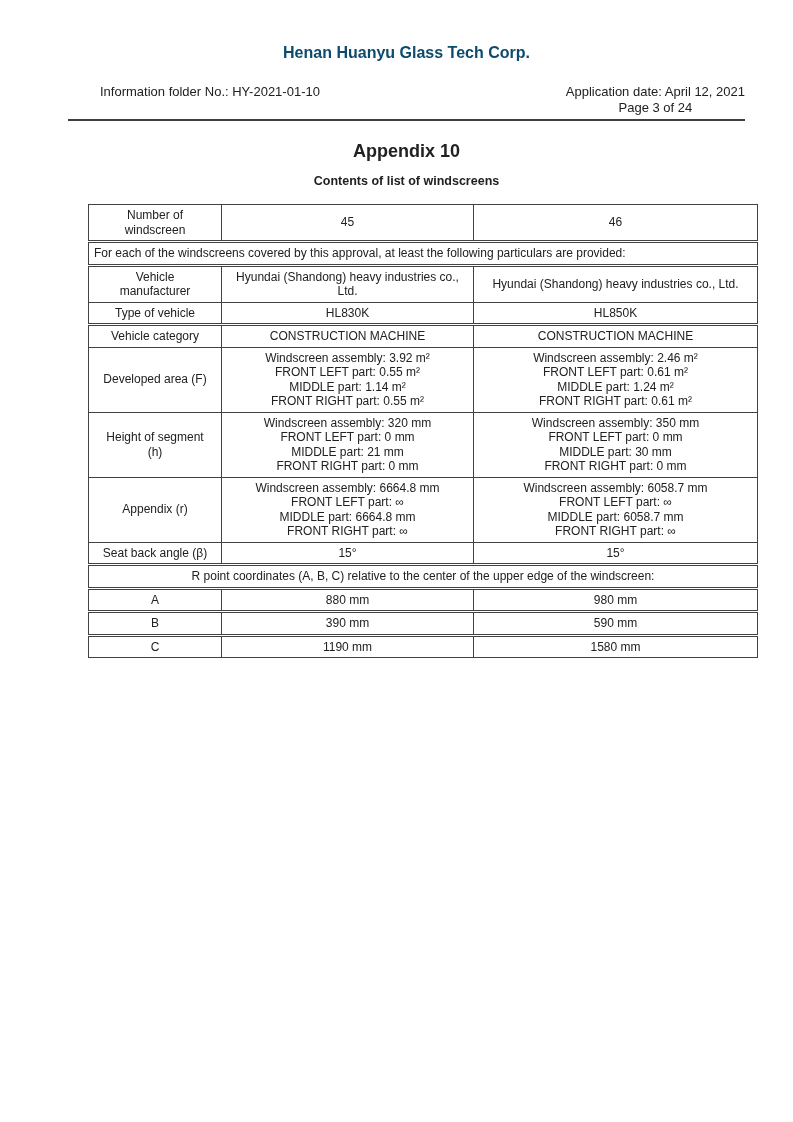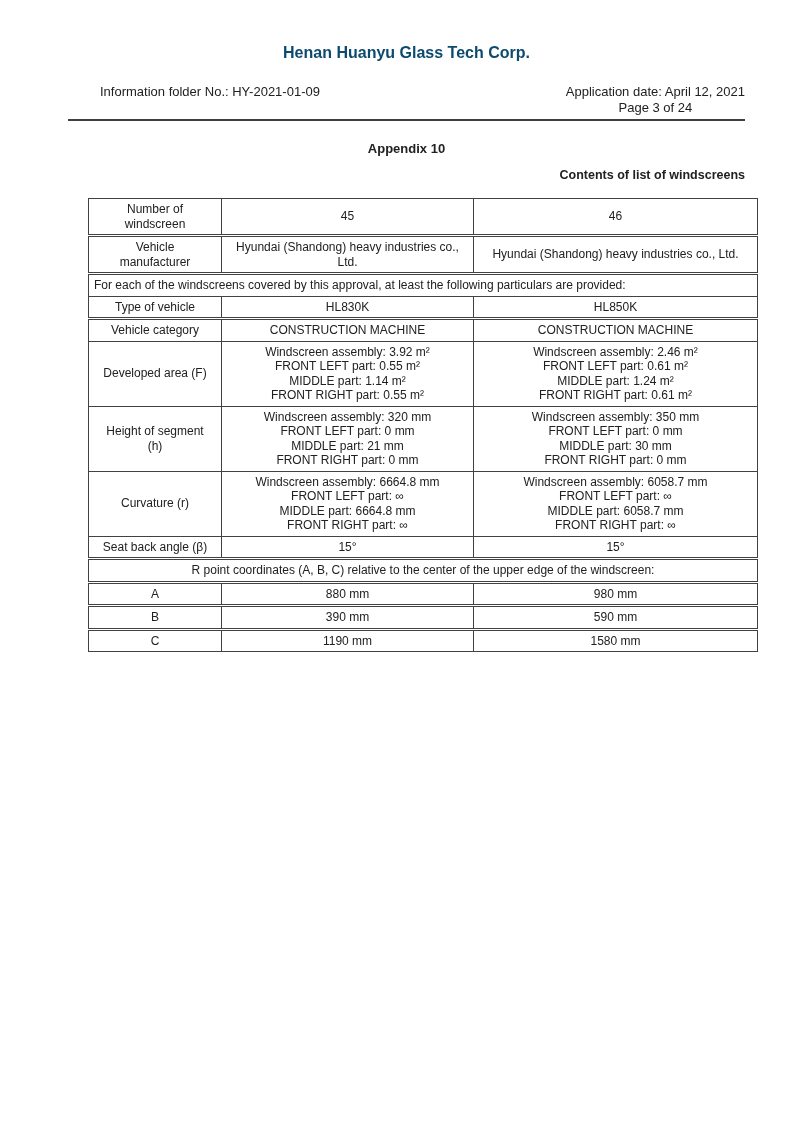--- a/index.html
+++ b/index.html
@@ -34,26 +34,26 @@
   .info-left { padding-left: 32px; }
   .info-right { text-align: center; }
   .header-rule {
     border: none;
     border-top: 2px solid #3f3f3f;
     margin-top: 3px;
     margin-bottom: 20px;
   }
   .appendix-title {
     text-align: center;
-    font-size: 13px;
+    font-size: 18px;
     font-weight: bold;
     margin-bottom: 12px;
   }
   .doc-subtitle {
-    text-align: right;
+    text-align: center;
     font-size: 12.5px;
     font-weight: bold;
     margin-bottom: 16px;
   }
   table.ws-table {
     border-collapse: collapse;
     table-layout: fixed;
     width: 669px;
     margin-left: 20px;
     font-size: 12px;
@@ -75,21 +75,21 @@
 </style>
 </head>
 <body>
 
 <div class="page">
   <div class="content">
 
     <div class="company-title">Henan Huanyu Glass Tech Corp.</div>
 
     <div class="info-row">
-      <div class="info-left">Information folder No.: HY-2021-01-09</div>
+      <div class="info-left">Information folder No.: HY-2021-01-10</div>
       <div class="info-right">
         <div>Application date: April 12, 2021</div>
         <div>Page 3 of 24</div>
       </div>
     </div>
 
     <hr class="header-rule">
 
     <div class="appendix-title">Appendix 10</div>
     <div class="doc-subtitle">Contents of list of windscreens</div>
@@ -101,27 +101,27 @@
         <col class="col-b">
       </colgroup>
       <tbody>
         <tr>
           <td>Number of
 windscreen</td>
           <td>45</td>
           <td>46</td>
         </tr>
         <tr class="dbl">
+          <td colspan="3" class="full-left">For each of the windscreens covered by this approval, at least the following particulars are provided:</td>
+        </tr>
+        <tr class="dbl">
           <td>Vehicle
 manufacturer</td>
           <td>Hyundai (Shandong) heavy industries co., Ltd.</td>
           <td>Hyundai (Shandong) heavy industries co., Ltd.</td>
-        </tr>
-        <tr class="dbl">
-          <td colspan="3" class="full-left">For each of the windscreens covered by this approval, at least the following particulars are provided:</td>
         </tr>
         <tr>
           <td>Type of vehicle</td>
           <td>HL830K</td>
           <td>HL850K</td>
         </tr>
         <tr class="dbl">
           <td>Vehicle category</td>
           <td>CONSTRUCTION MACHINE</td>
           <td>CONSTRUCTION MACHINE</td>
@@ -143,21 +143,21 @@
           <td>Windscreen assembly: 320 mm
 FRONT LEFT part: 0 mm
 MIDDLE part: 21 mm
 FRONT RIGHT part: 0 mm</td>
           <td>Windscreen assembly: 350 mm
 FRONT LEFT part: 0 mm
 MIDDLE part: 30 mm
 FRONT RIGHT part: 0 mm</td>
         </tr>
         <tr>
-          <td>Curvature (r)</td>
+          <td>Appendix (r)</td>
           <td>Windscreen assembly: 6664.8 mm
 FRONT LEFT part: ∞
 MIDDLE part: 6664.8 mm
 FRONT RIGHT part: ∞</td>
           <td>Windscreen assembly: 6058.7 mm
 FRONT LEFT part: ∞
 MIDDLE part: 6058.7 mm
 FRONT RIGHT part: ∞</td>
         </tr>
         <tr>

